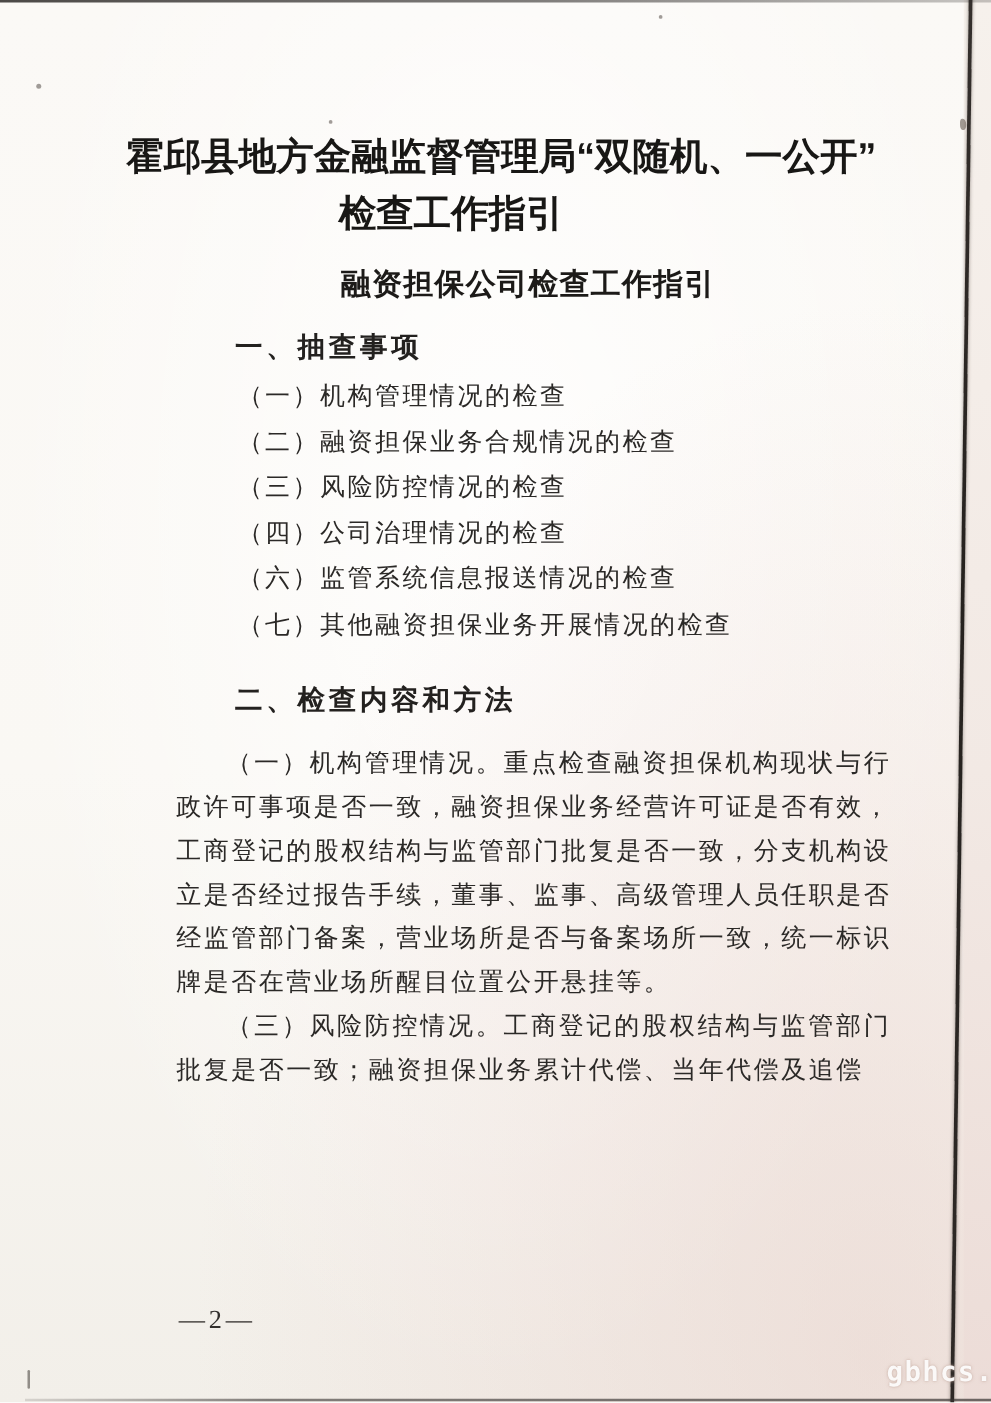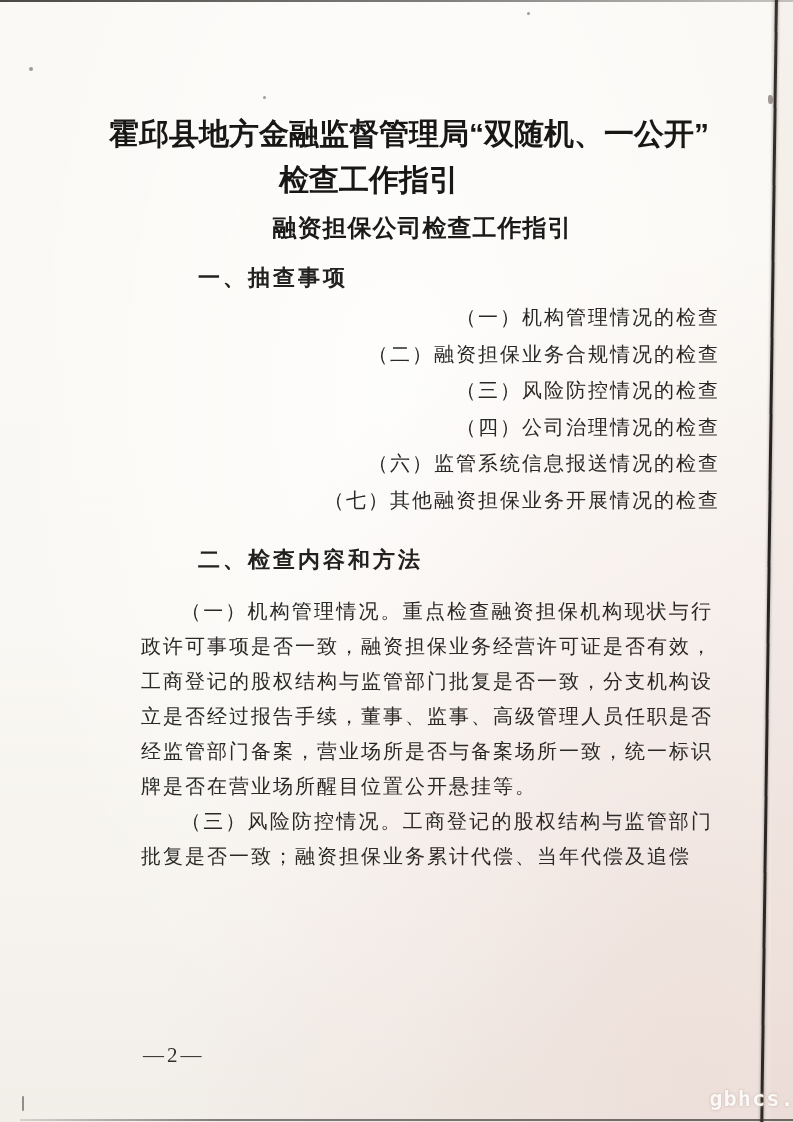--- a/index.html
+++ b/index.html
@@ -51,48 +51,47 @@
     border-radius: 40% 60% 50% 50%; background: rgba(100,88,80,0.6);
   }
   .speck-e {
     left: 22px; top: 1096px; width: 2px; height: 15px;
     border-radius: 1px; background: rgba(80,75,70,0.6);
   }
 
   
   .doc-title {
     position: absolute; top: 103px; left: 46px; width: 710px;
-    margin: 8px; text-align: center;
+    margin: 0; text-align: center;
     font-family: "Liberation Sans", "DejaVu Sans", sans-serif;
     font-weight: bold; font-size: 30px; line-height: 46px;
     color: #181715; letter-spacing: 0px;
   }
   .doc-title .line { display: block; }
   .doc-title .line2 { transform: translateX(-40px); }
   .doc-subtitle {
     position: absolute; top: 214px; left: 59px; width: 727px;
     margin: 0; text-align: center;
     font-family: "Liberation Sans", "DejaVu Sans", sans-serif;
     font-weight: bold; font-size: 24px; line-height: 28px;
     color: #1c1a18; letter-spacing: 1px;
   }
   .section-heading {
-    position: absolute; left: 198px;
+    position: absolute; left: 188px;
     font-family: "Liberation Sans", "DejaVu Sans", sans-serif;
     font-weight: bold; font-size: 22px; line-height: 25px;
     color: #23211f; letter-spacing: 3px;
   }
   .section-heading.s1 { top: 265px; }
   .section-heading.s2 { top: 547px; }
   .check-list {
     position: absolute; top: 299px; left: 190px; width: 530px;
     margin: 0; padding: 0; list-style: none;
     font-size: 20px; line-height: 36.5px; letter-spacing: 2px;
     color: #2b2927;
-    text-align: right;
   }
   .paragraphs {
     position: absolute; top: 594px; left: 141px; width: 572px;
     font-size: 20px; line-height: 35px; letter-spacing: 2px;
     text-align: justify; color: #2b2927;
   }
   .paragraphs p {
     margin: 0; text-indent: 2em;
     word-break: break-all;
   }

